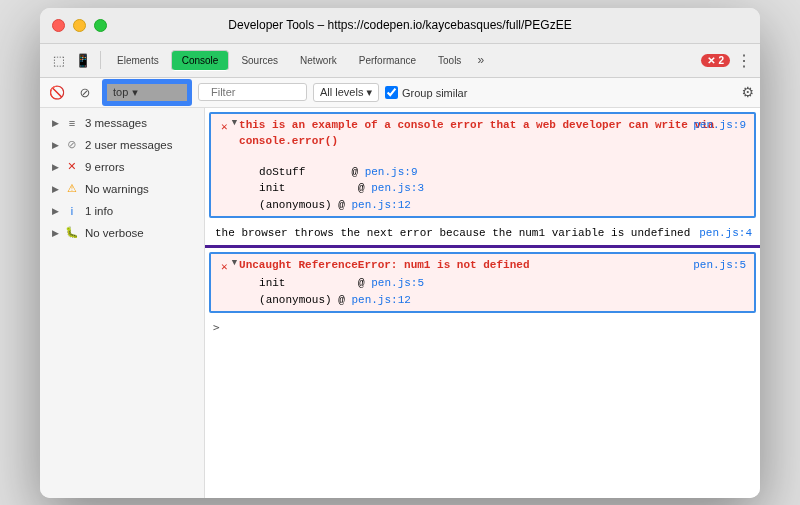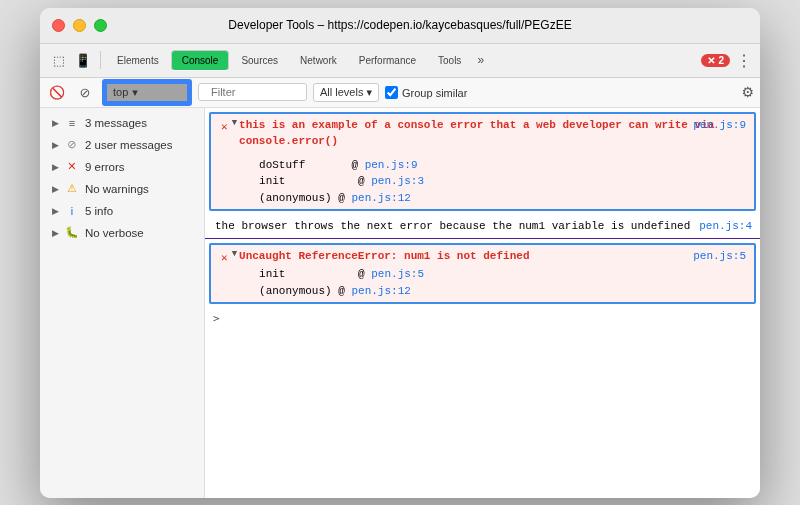--- a/index.html
+++ b/index.html
@@ -211,21 +211,21 @@
     .icon-verbose { color: #666; }
     .icon-user { color: #888; }
     .console-main {
       flex: 1;
       overflow-y: auto;
       background: white;
       font-family: 'Menlo', 'Courier New', monospace;
       font-size: 11px;
     }
     .console-entry {
-      border-bottom: 1px solid #4c1d95;
+      border-bottom: 3px solid #4c1d95;
       padding: 3px 6px 3px 10px;
       display: flex;
       align-items: flex-start;
       position: relative;
       line-height: 1.5;
     }
     .console-entry.error-entry {
       background: #fff0f0;
       border: 2px solid #3b8ce8;
       border-radius: 2px;
@@ -346,40 +346,40 @@
         <span>9 errors</span>
       </div>
       <div class="sidebar-item">
         <span class="sidebar-chevron">▶</span>
         <span class="sidebar-icon icon-warn">⚠</span>
         <span>No warnings</span>
       </div>
       <div class="sidebar-item">
         <span class="sidebar-chevron">▶</span>
         <span class="sidebar-icon icon-info">ℹ</span>
-        <span>5 info</span>
+        <span>1 info</span>
       </div>
       <div class="sidebar-item">
         <span class="sidebar-chevron">▶</span>
         <span class="sidebar-icon icon-verbose">🐛</span>
         <span>No verbose</span>
       </div>
     </div>
 
     <div class="console-main">
 
       <div class="console-entry error-entry">
         <span class="entry-icon icon-error">✕</span>
         <span class="collapse-arrow">▼</span>
         <div class="entry-content">
           <span class="error-text">this is an example of a console error that a web developer can write via console.error()</span>
           <span class="entry-file">
             <a class="entry-link">pen.js:9</a>
           </span>
-          <div class="indent-1" style="margin-top:7px;">
+          <div class="indent-1" style="margin-top:14px;">
             <div>
               <span>doStuff</span>
               &nbsp;&nbsp;&nbsp;&nbsp;&nbsp;&nbsp;@ <a class="entry-link">pen.js:9</a>
             </div>
             <div>
               <span>init</span>
               &nbsp;&nbsp;&nbsp;&nbsp;&nbsp;&nbsp;&nbsp;&nbsp;&nbsp;&nbsp;@ <a class="entry-link">pen.js:3</a>
             </div>
             <div>
               <span>(anonymous)</span>

